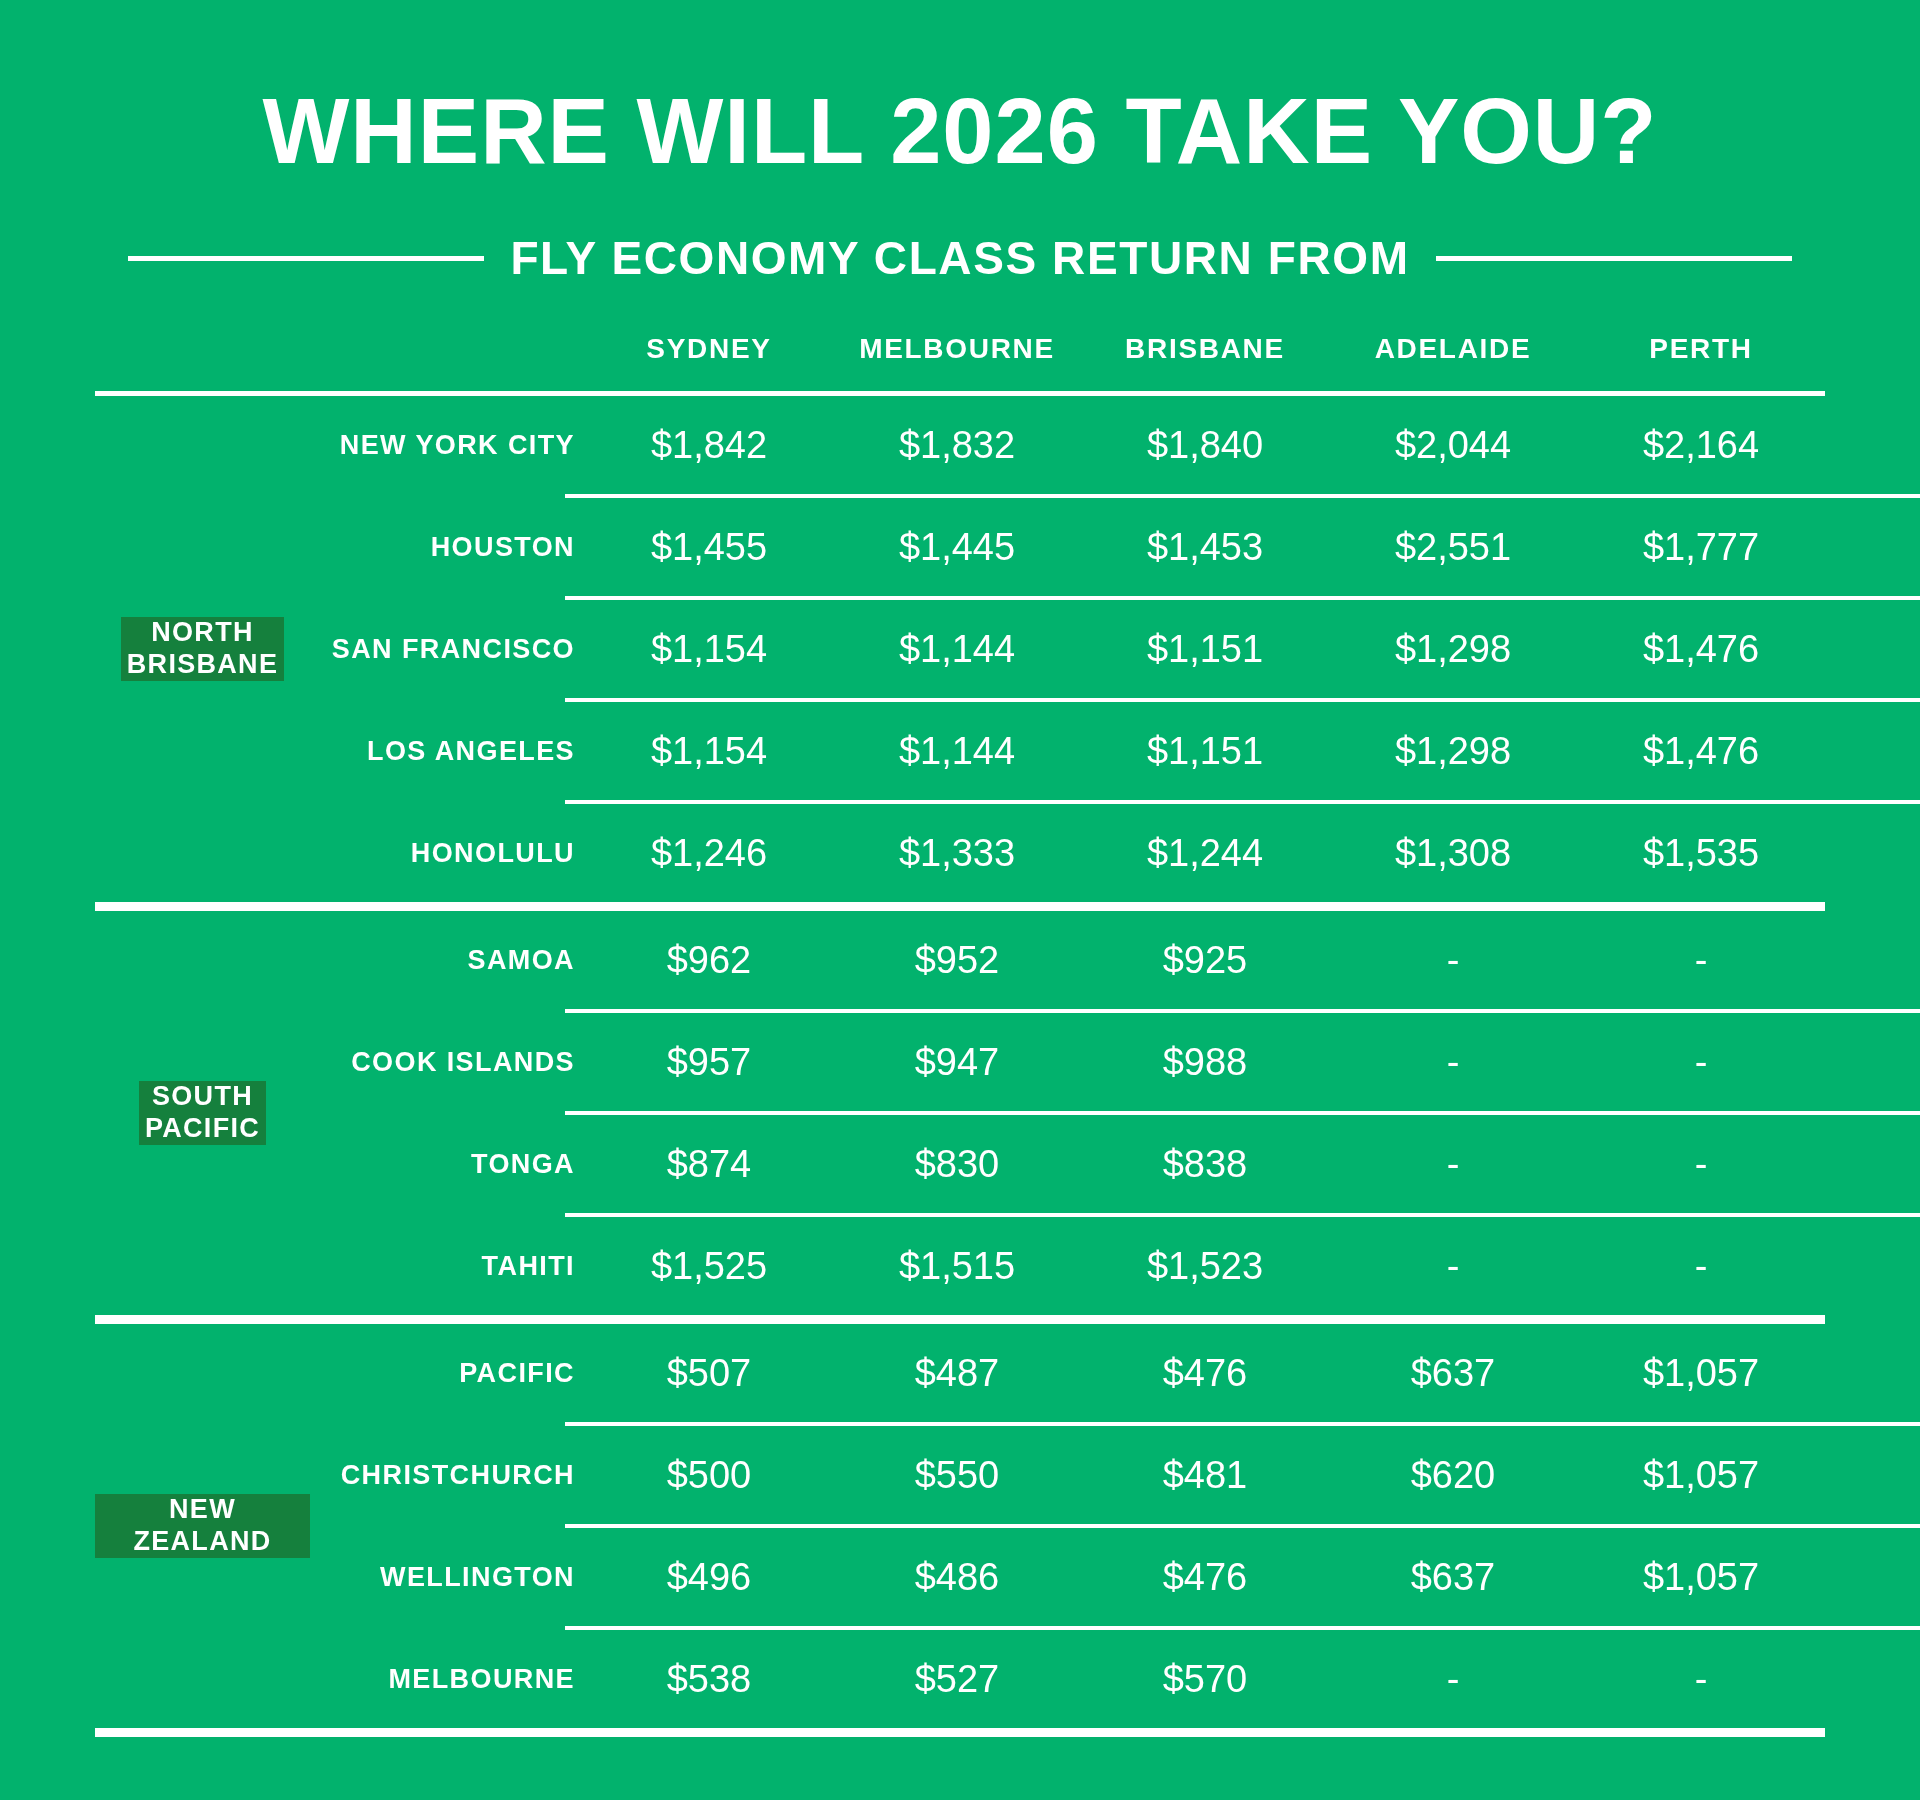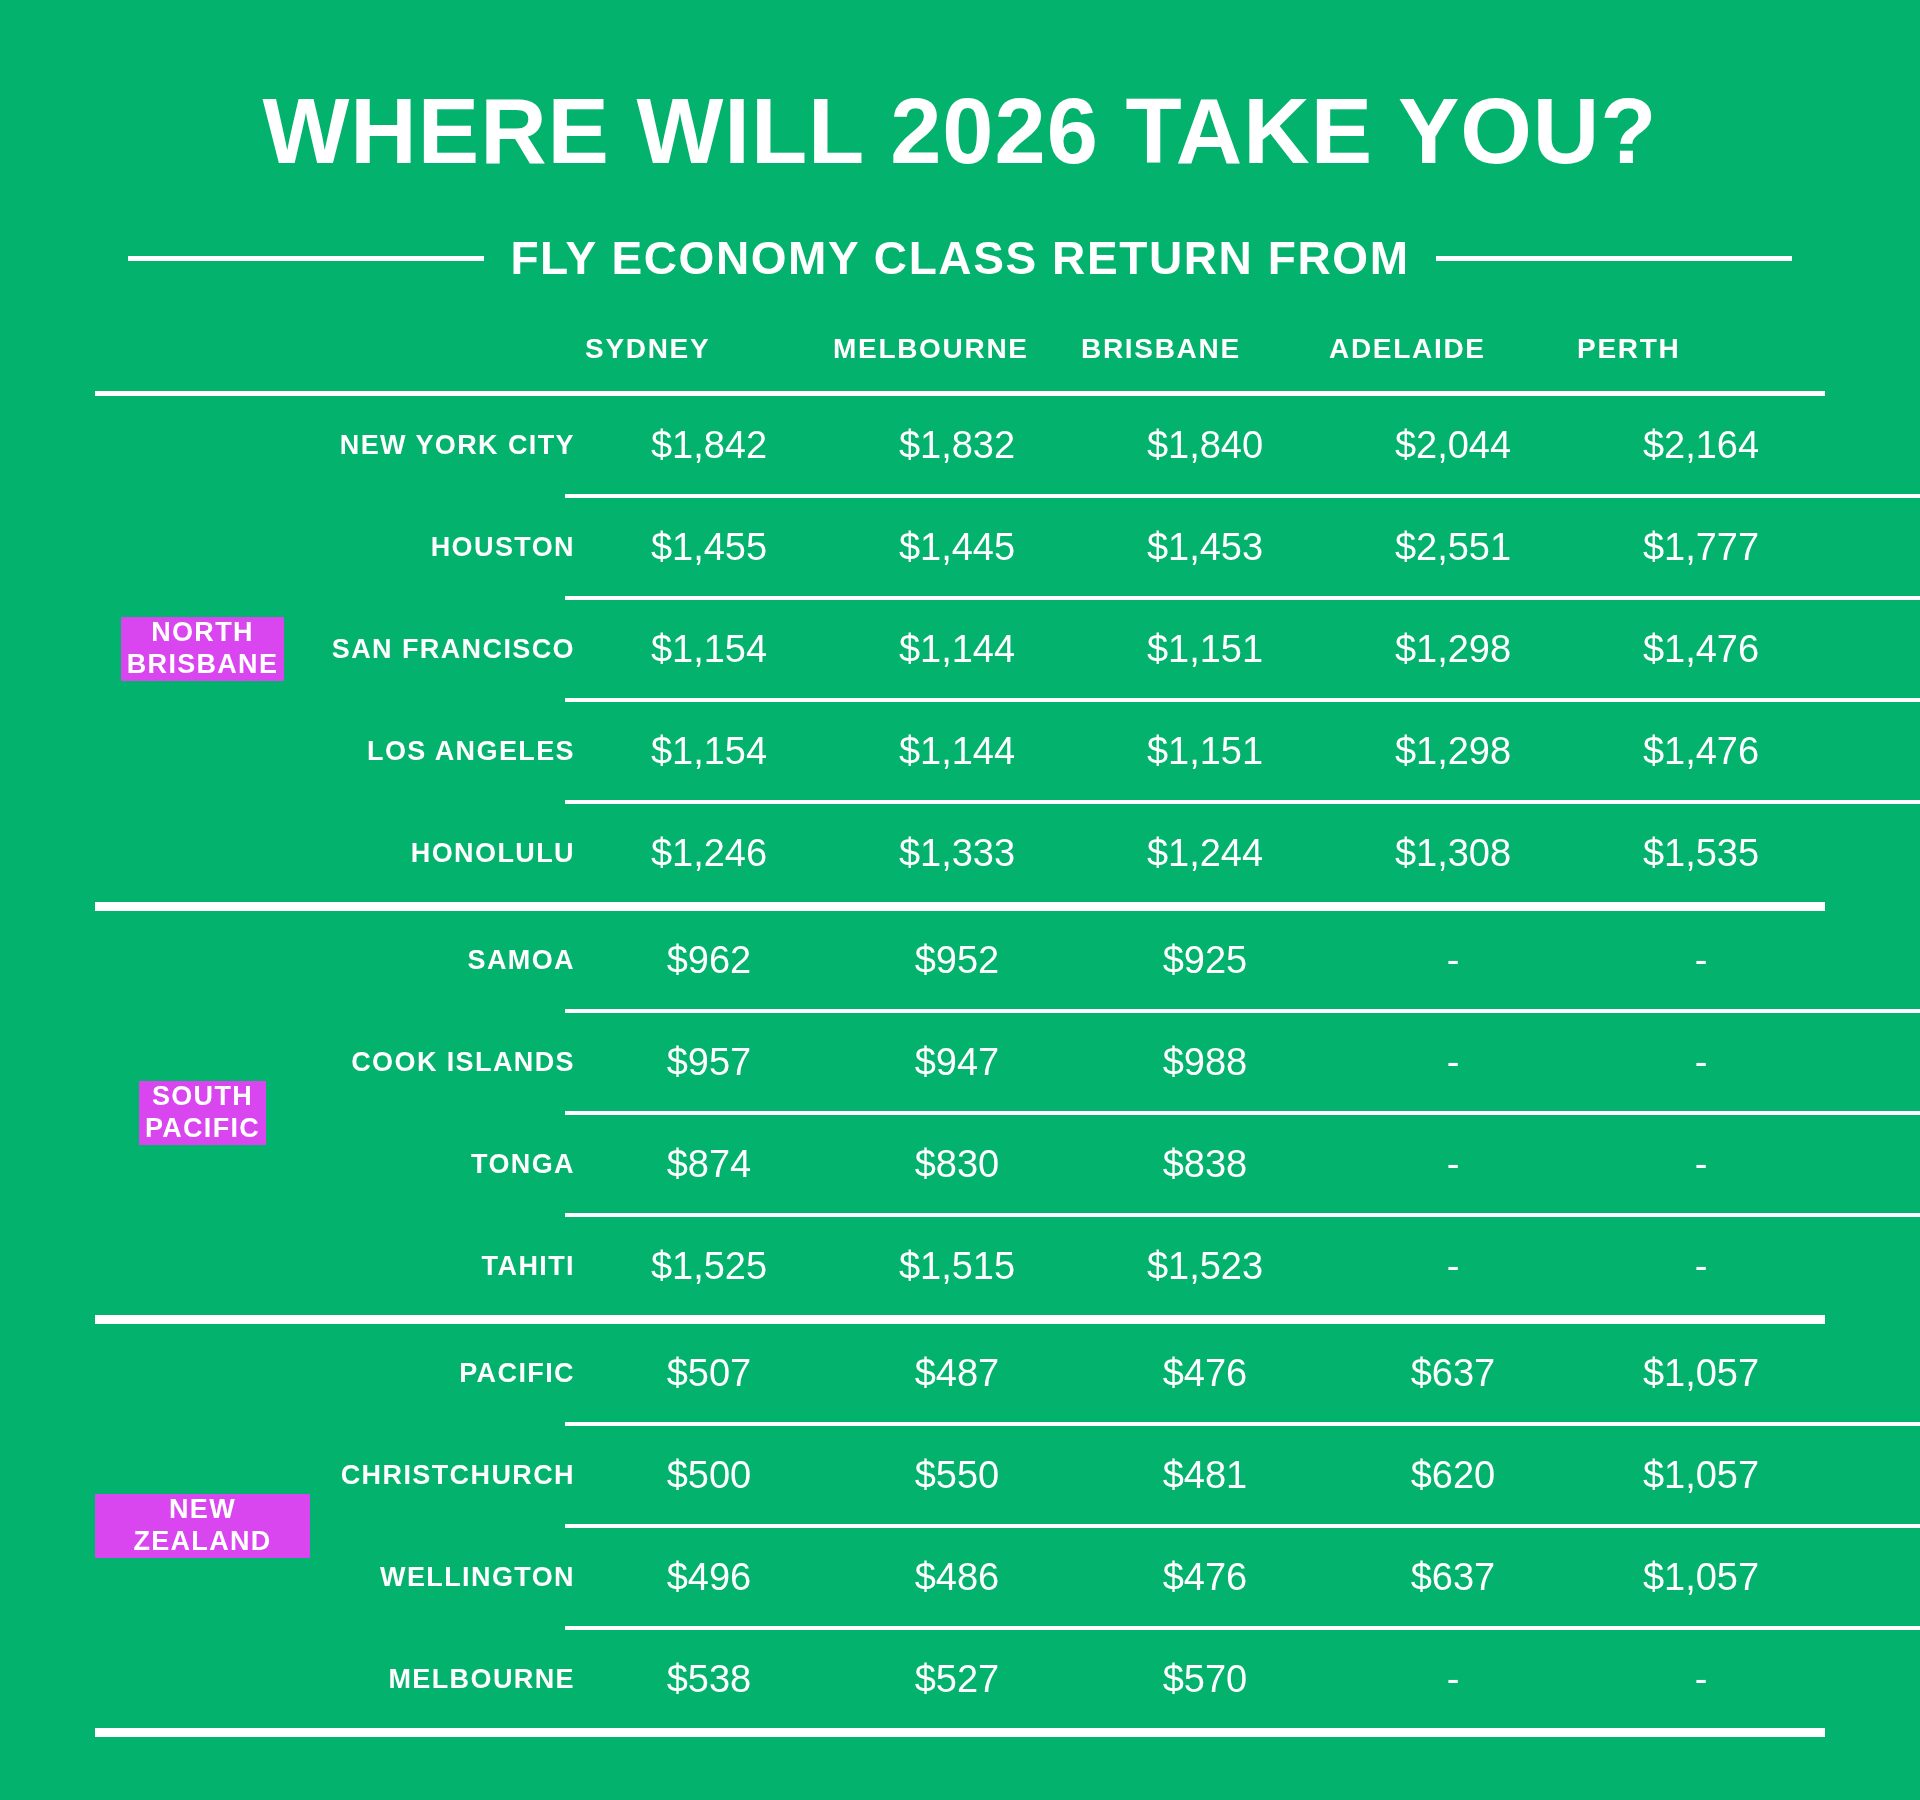--- a/index.html
+++ b/index.html
@@ -69,21 +69,21 @@
 
   thead th {
     font-size: 28px;
     font-weight: bold;
     letter-spacing: 1.7px;
     padding-bottom: 26px;
     color: #ffffff;
   }
   th.h-blank { }
   th.h-city  { }
-  th.h-val   { text-align: left; }
+  th.h-val   { text-align: center; }
 
   
   .rule-head {
     height: 5px;
     background: #ffffff;
     width: 100%;
   }
   
   .rule-section {
     height: 9px;
@@ -125,21 +125,21 @@
     vertical-align: middle;
   }
   td.dash { text-align: center; font-size: 38px; }
 
   tr.rulerow td { height: auto; padding: 0; }
   tr.rulerow td > div { width: 100%; }
 
   
   .region-inline {
     display: inline-block;
-    background: #d946ef;
+    background: #15803d;
     padding: 0 6px;
     position: relative;
     z-index: 3;
   }
 </style>
 </head>
 <body>
 
 <div class="poster">
 

